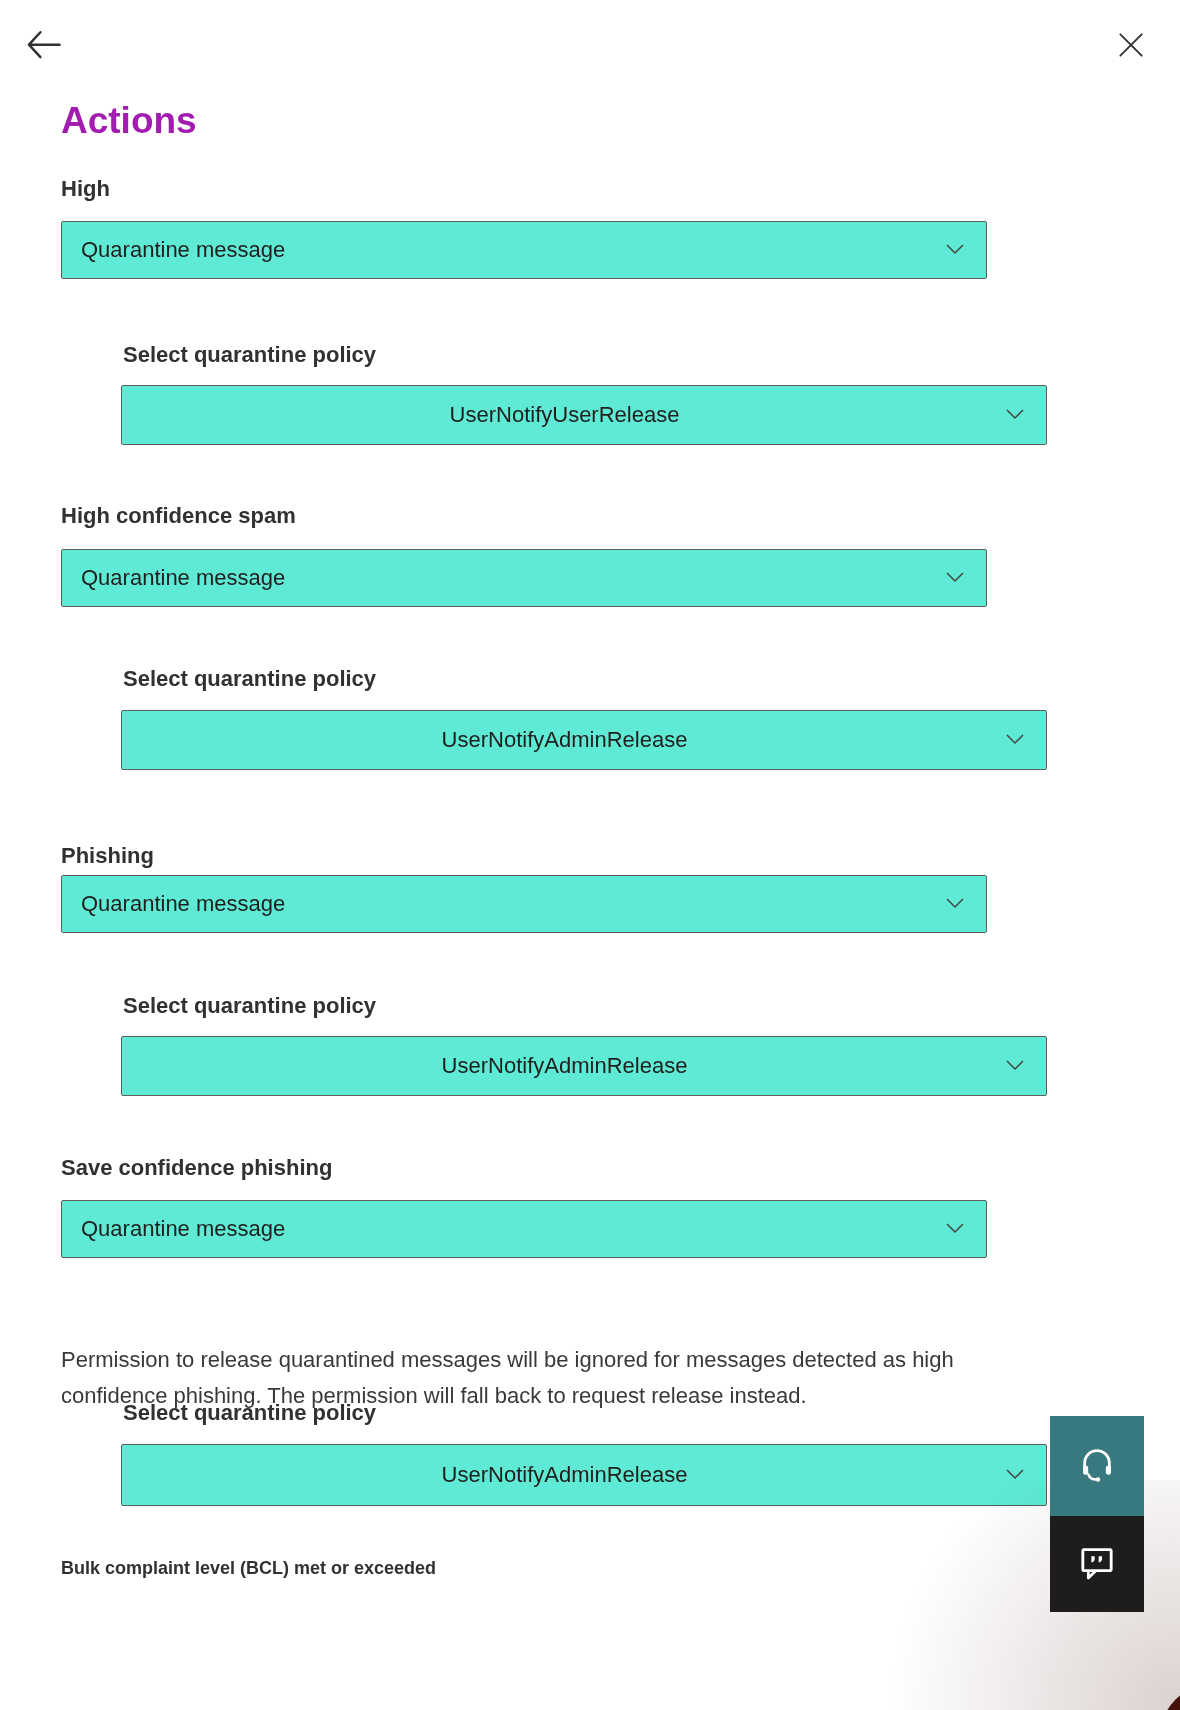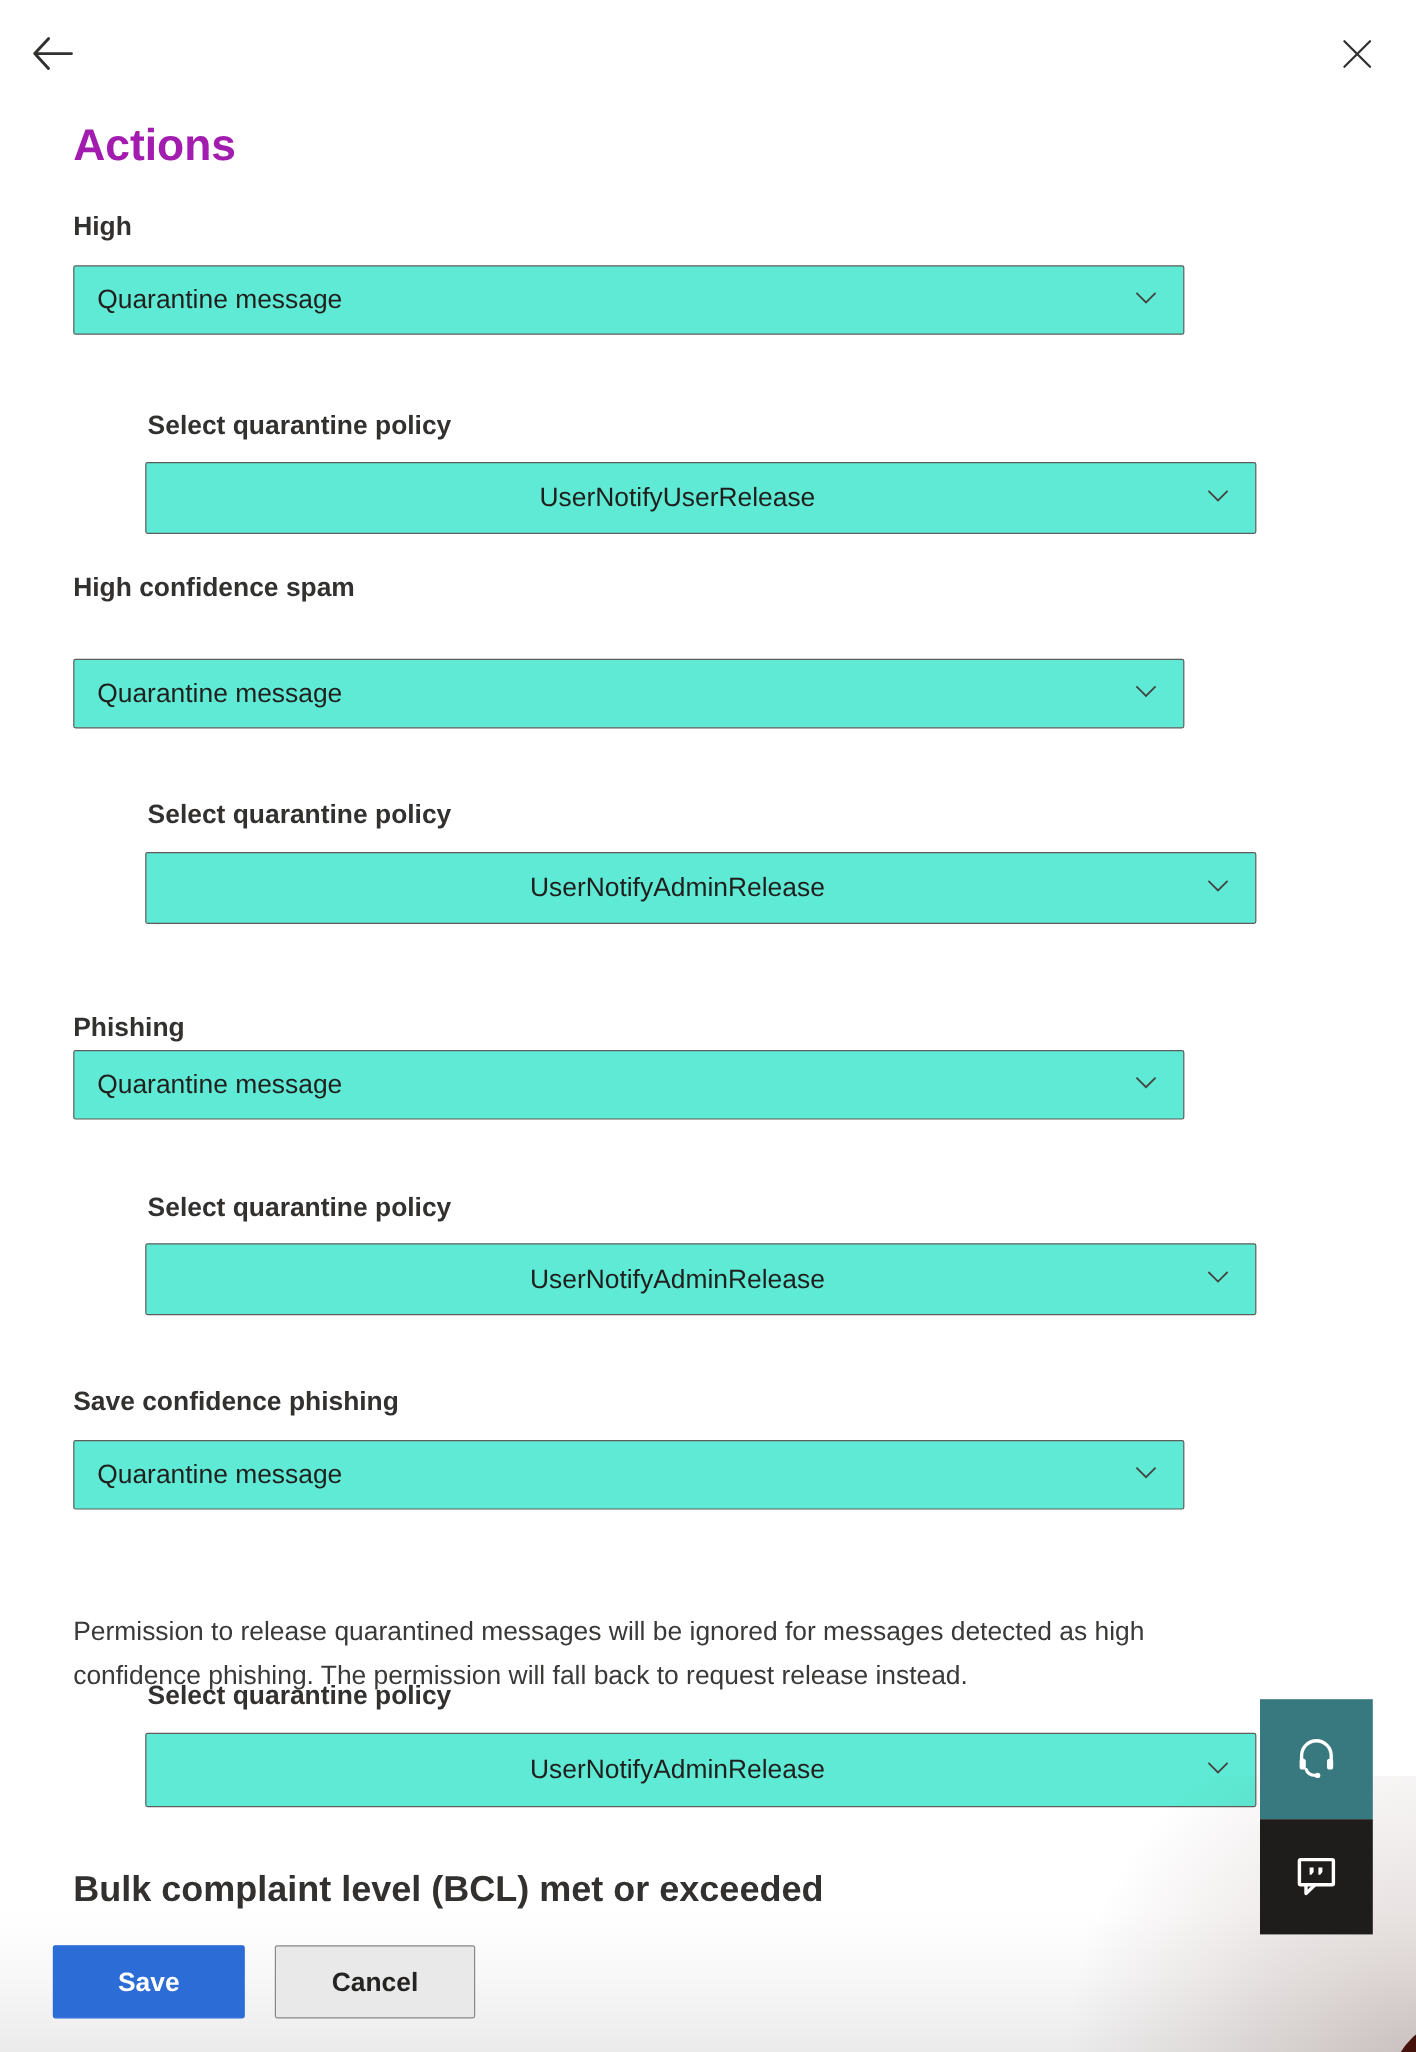--- a/index.html
+++ b/index.html
@@ -24,34 +24,34 @@
     position:absolute;left:61px;width:926px;height:58px;box-sizing:border-box;
     border:1px solid #5f5d5b;border-radius:2px;background:#5eead4;
     display:flex;align-items:center;padding:0 58px 0 19px;cursor:pointer;
   }
   .combo.indent{left:121px;justify-content:center;}
   .combo .value{font-size:22px;color:#201f1e;white-space:nowrap;overflow:hidden;}
   .combo .chev{position:absolute;right:21px;top:50%;transform:translateY(-50%);}
 
   .l0{top:176px}.c0{top:221px}
   .l1{top:342px}.c1{top:385px;height:60px}
-  .l2{top:477px}.c2{top:549px}
+  .l2{top:503px}.c2{top:549px}
   .l3{top:666px}.c3{top:710px;height:60px}
   .l4{top:843px}.c4{top:875px}
   .l5{top:993px}.c5{top:1036px;height:60px}
   .l6{top:1155px}.c6{top:1200px}
   .l7{top:1400px}.c7{top:1444px;height:62px}
 
   .note{
     position:absolute;left:61px;top:1306px;width:960px;
     font-size:22px;line-height:36px;color:#3a3938;margin-top:36px;
   }
 
   .bcl-clip{position:absolute;left:61px;top:1558px;width:900px;height:36px;overflow:hidden;}
-  .bcl-label{font-size:30px;font-weight:600;color:#323130;white-space:nowrap;}
+  .bcl-label{font-size:18px;font-weight:600;color:#323130;white-space:nowrap;}
 
   
   .footer{
     position:absolute;left:0;top:1592px;width:1180px;height:118px;
     background:linear-gradient(to bottom,#ffffff 0%,#f8f8f8 45%,#ebebeb 100%);
   }
   .btn{
     position:absolute;top:29px;height:61px;box-sizing:border-box;border-radius:2px;
     font-family:"Liberation Sans",sans-serif;font-size:22px;font-weight:600;cursor:pointer;
     display:flex;align-items:center;justify-content:center;
@@ -178,24 +178,20 @@
       <svg width="20" height="12" viewBox="0 0 20 12" fill="none">
           <path d="M2 2 L10 10 L18 2" stroke="#454442" stroke-width="1.5" fill="none"></path>
         </svg>
     </span>
   </div>
 
   <div class="bcl-clip">
     <div class="bcl-label">Bulk complaint level (BCL) met or exceeded</div>
   </div>
 
-  <div class="footer">
-    <button class="btn save-btn">Save</button>
-    <button class="btn cancel-btn">Cancel</button>
-  </div>
 
   <div class="corner-shadow"></div>
   <div class="corner-bubble"></div>
 
   <button class="assist-btn" aria-label="Support">
     <span>
       <svg width="40" height="40" viewBox="0 0 24 24" fill="none">
         <path d="M4.6 14 V10.8 a7.4 7.4 0 0 1 14.8 0 V14" stroke="#ffffff" stroke-width="1.7" fill="none" stroke-linecap="round"></path>
         <rect x="3.6" y="12.4" width="3.1" height="5.4" rx="1.3" fill="#ffffff"></rect>
         <rect x="17.3" y="12.4" width="3.1" height="5.4" rx="1.3" fill="#ffffff"></rect>

